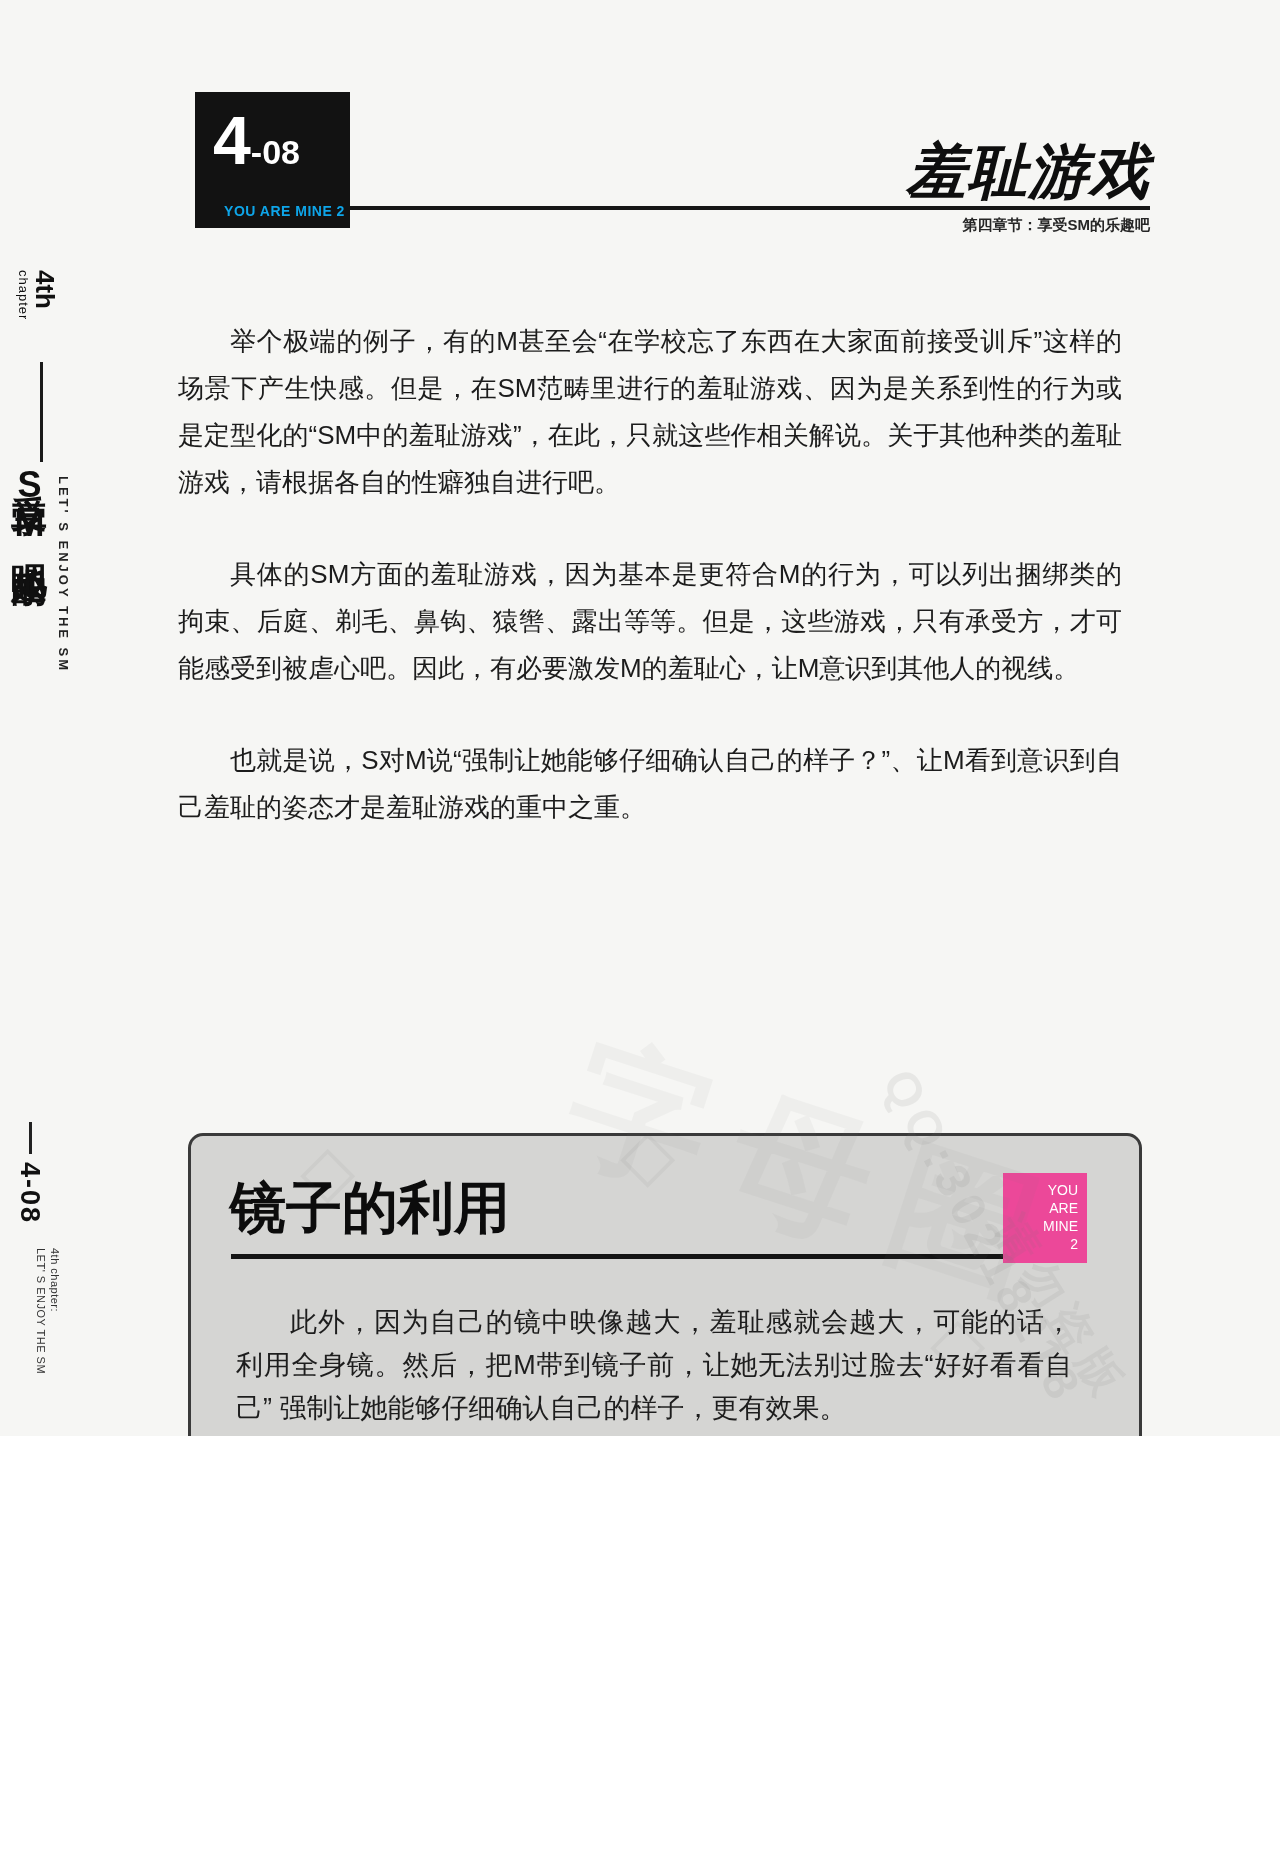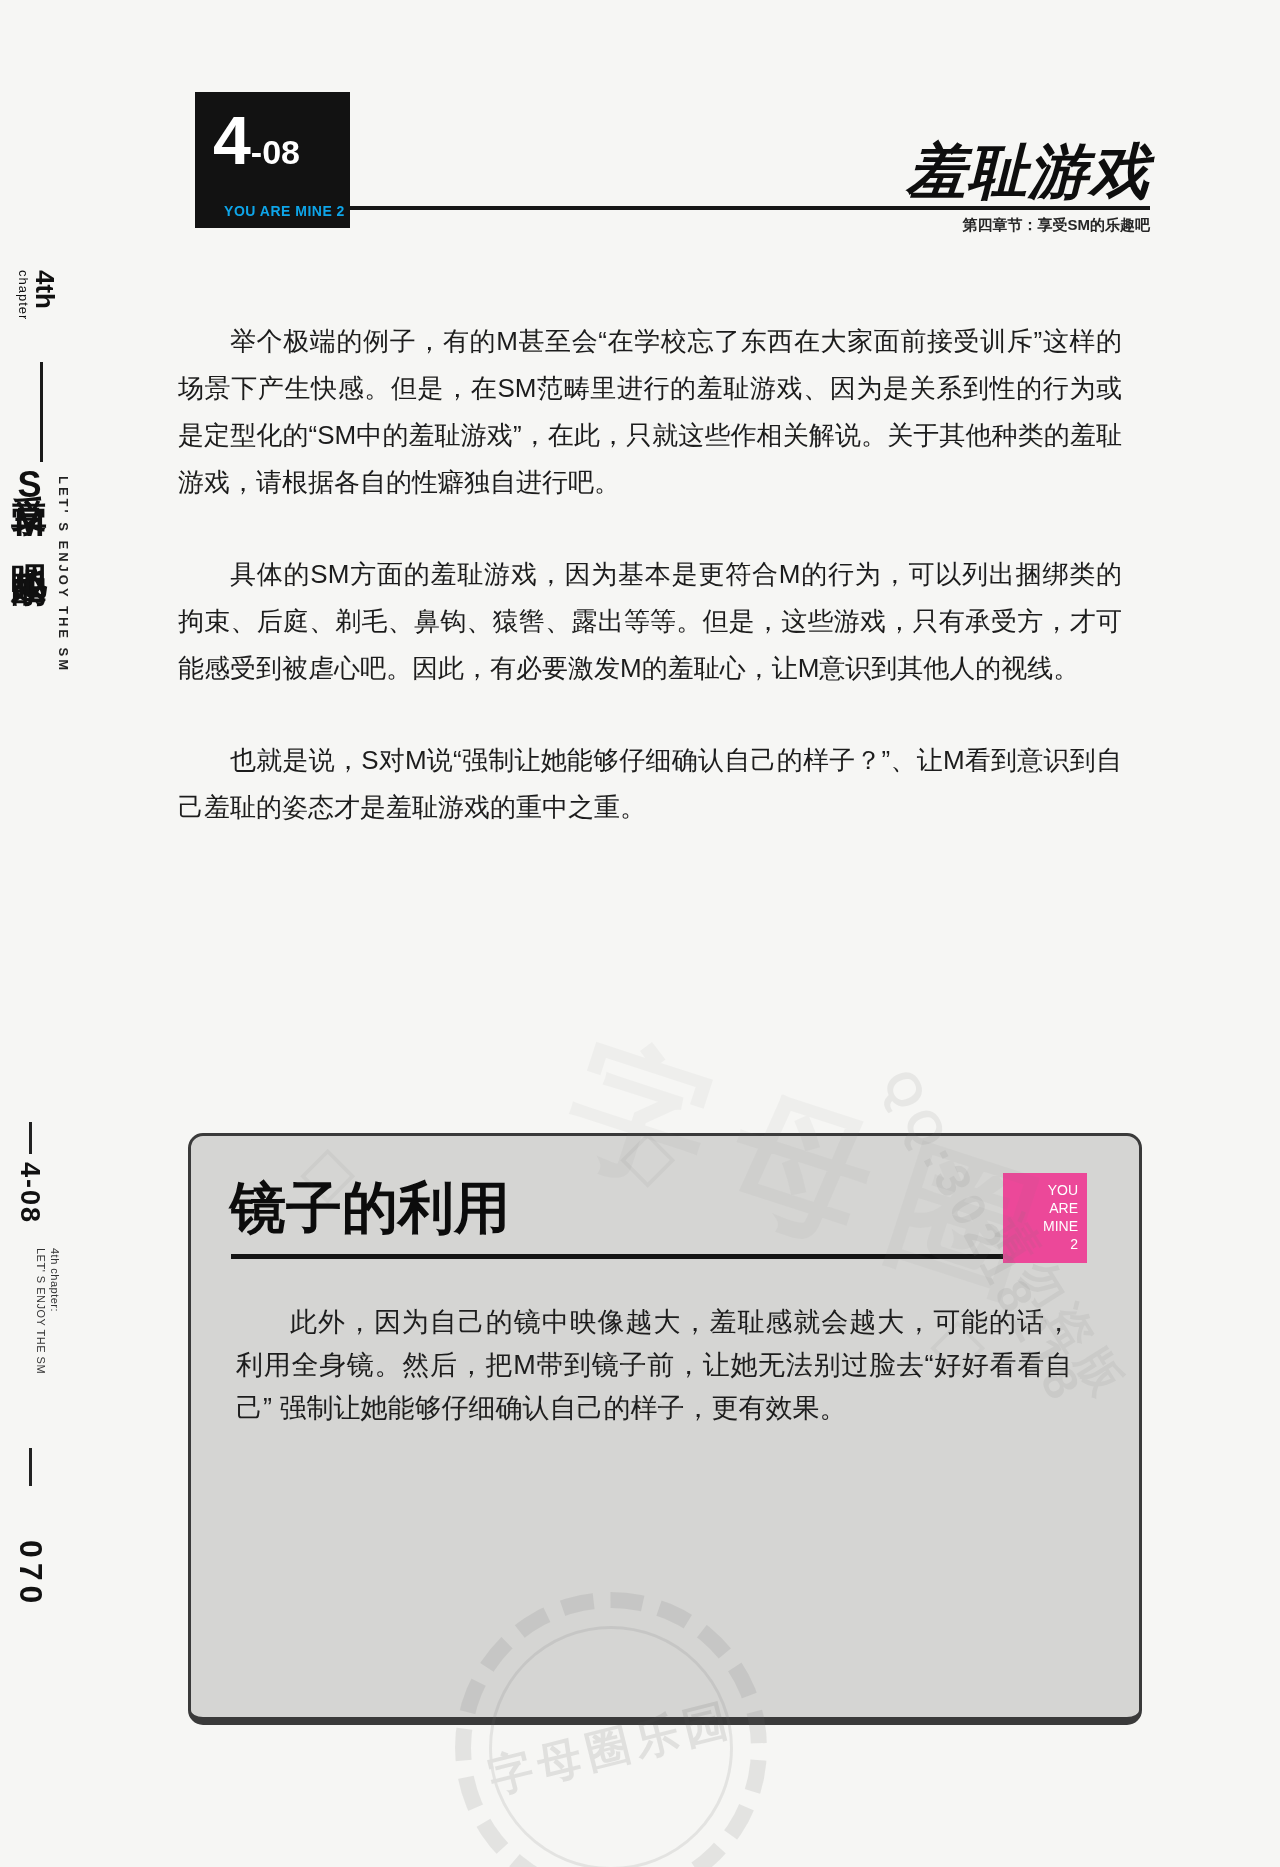--- a/index.html
+++ b/index.html
@@ -1,19 +1,19 @@
 <!DOCTYPE html>
 <html><head>
 <meta charset="utf-8">
 <style>
   * { margin:0; padding:0; box-sizing:border-box; }
   html,body { background:#ffffff; }
   body { font-family:"Liberation Sans", sans-serif; }
   .page {
-    position:relative; width:1280px; height:1867px; margin:0 auto;
+    position:relative; width:1280px; height:1436px; margin:0 auto;
     background:#f6f6f4; overflow:hidden; color:#1b1b1b;
   }
 
   
   .header-box {
     position:absolute; left:195px; top:92px; width:155px; height:136px;
     background:#121212; z-index:4;
   }
   .hb-num { padding:14px 0 0 18px; color:#fff; white-space:nowrap; }
   .hb-big { font-size:68px; font-weight:bold; line-height:1; }

